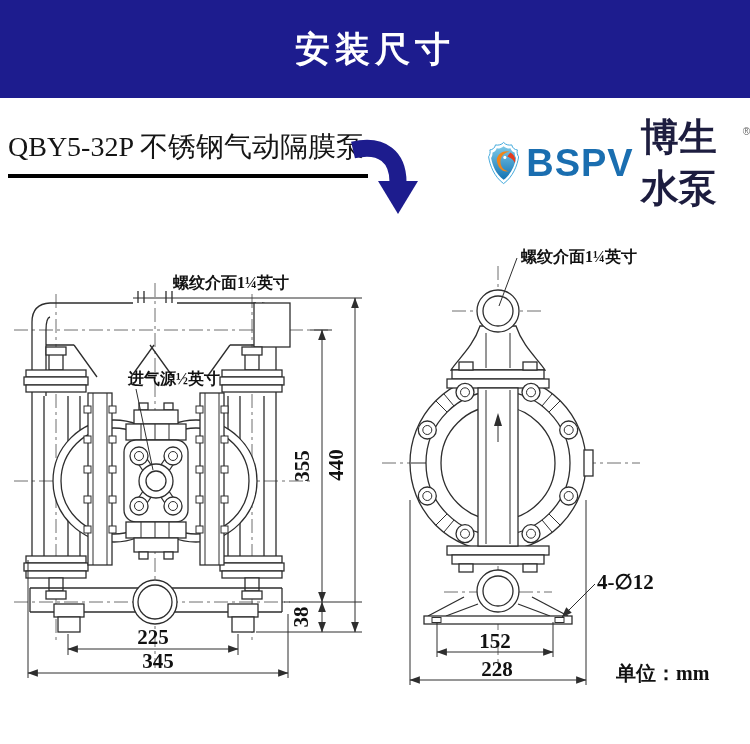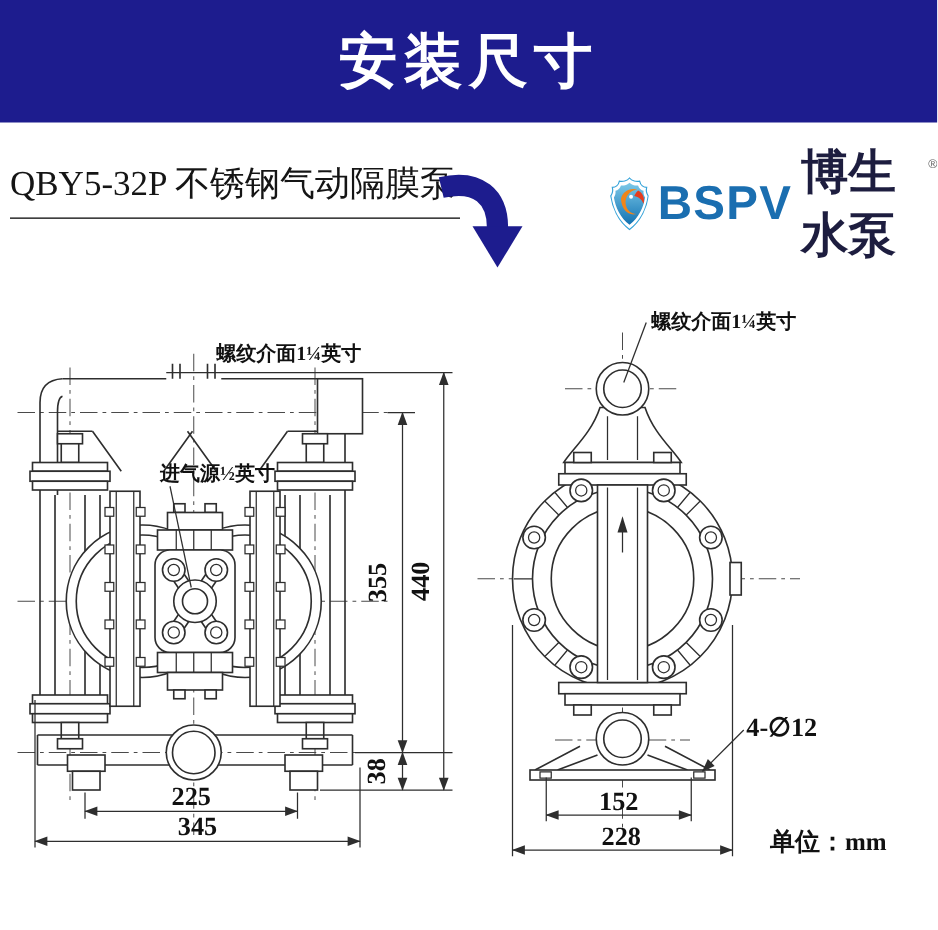--- a/index.html
+++ b/index.html
@@ -1,25 +1,25 @@
 <!DOCTYPE html>
 <html><head>
 <meta charset="utf-8">
 <style>
   html,body{margin:0;padding:0;background:#ffffff;}
   .page{position:relative;width:750px;height:744px;background:#fff;overflow:hidden;
         font-family:"Liberation Sans","DejaVu Sans",sans-serif;}
   
   .hdr{position:absolute;left:0;top:0;width:750px;height:98px;background:#1d1c8e;}
-  .hdr h1{margin:0;text-align:center;line-height:98px;font-size:47px;font-weight:900;
+  .hdr h1{margin:0;text-align:center;line-height:98px;font-size:35px;font-weight:900;
           color:#ffffff;letter-spacing:5px;font-family:"Liberation Sans","DejaVu Sans",sans-serif;}
   
   .ptitle{position:absolute;left:8px;top:128px;display:inline-block;
           font-family:"Liberation Serif","DejaVu Serif",serif;font-size:28px;color:#151515;
-          border-bottom:1px solid #000000;padding:0 4px 8px 0;white-space:nowrap;}
+          border-bottom:4px solid #000000;padding:0 4px 8px 0;white-space:nowrap;}
   
   .brand{position:absolute;left:488px;top:112px;display:flex;align-items:center;gap:7px;}
   .brand .abbr{font-size:38px;font-weight:800;color:#1a6eb0;letter-spacing:1px;line-height:68px;}
   .brand .cname{font-size:38px;font-weight:900;color:#1d1d3f;letter-spacing:0;}
   .brand .reg{font-size:10px;color:#666;align-self:flex-start;margin-top:14px;}
   
   .curve-arrow{position:absolute;left:345px;top:136px;}
   
   .draw{position:absolute;left:0;top:0;width:750px;height:744px;}
   .ln{stroke:#2e2e2e;stroke-width:1.3;fill:none;}

